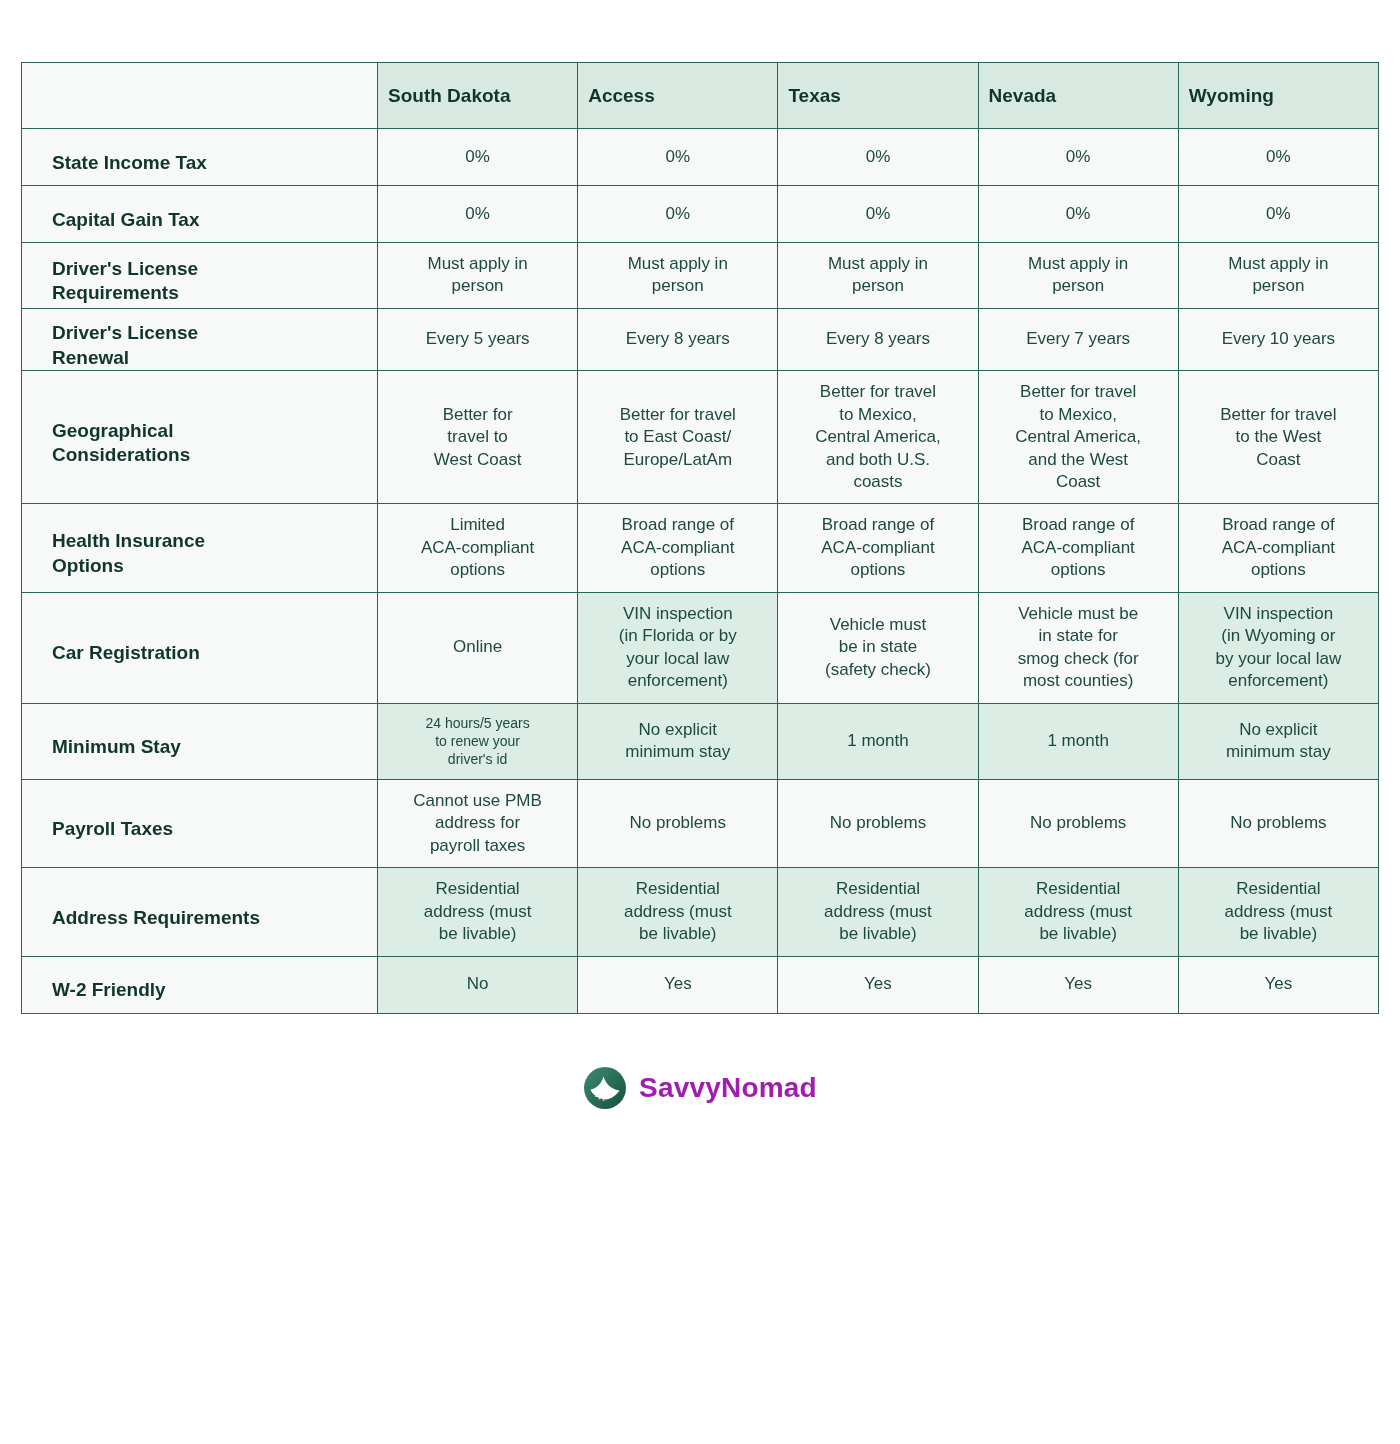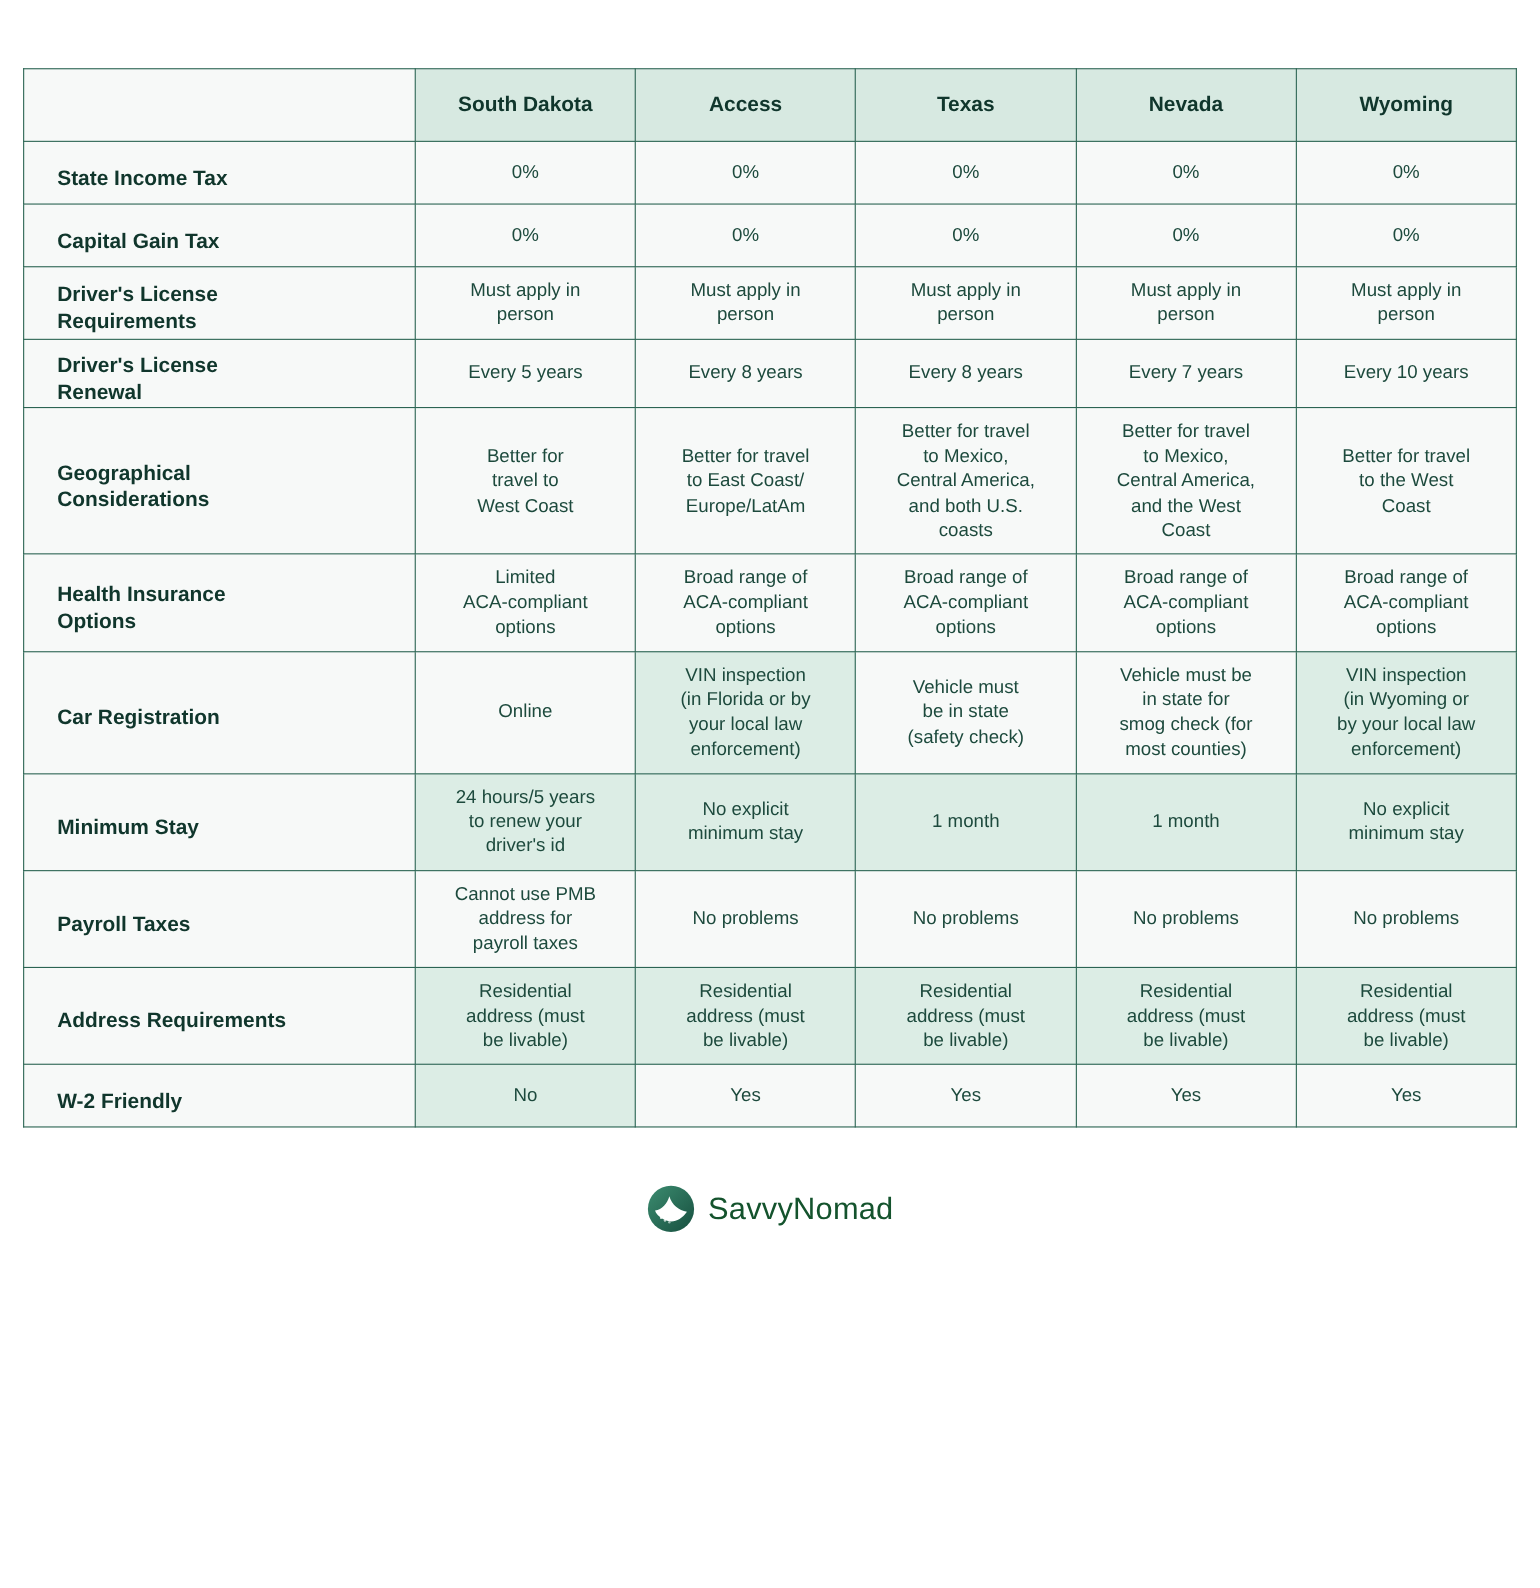--- a/index.html
+++ b/index.html
@@ -26,21 +26,21 @@
     table-layout:fixed;
     background:var(--cell-bg);
   }
   col.label-col{width:356px;}
   th,td{border:1px solid var(--border);}
   thead th{
     background:var(--header-bg);
     font-size:19px;font-weight:bold;
     height:66px;padding:8px 10px;
     color:var(--text-dark);
-    text-align:center;
+    text-align:left;
   }
   thead th.corner{background:var(--cell-bg);}
   tbody th{
     text-align:left;
     padding:12px 20px 0 30px;
     font-size:19px;font-weight:bold;
     height:57px;line-height:1.3;
     color:var(--text-dark);
     white-space:pre-line;
     background:var(--cell-bg);
@@ -48,28 +48,28 @@
   tbody td{
     text-align:center;
     font-size:17px;font-weight:400;
     padding:10px 12px;
     height:57px;line-height:1.32;
     color:var(--text-cell);
     white-space:pre-line;
     background:var(--cell-bg);
   }
   tbody td.hl{background:var(--highlight-bg);}
-  tbody td.small{font-size:17px;}
+  tbody td.small{font-size:14px;}
   .footer{
     display:flex;justify-content:center;align-items:center;
     gap:12px;margin-top:52px;
   }
   .brand{
-    font-size:28px;font-weight:normal;
-    color:#14532d;letter-spacing:0.2px;
+    font-size:28px;font-weight:bold;
+    color:#a21caf;letter-spacing:0.2px;
   }
 </style>
 </head>
 <body>
 
 <div class="table-wrap">
   <table>
     <colgroup>
       <col class="label-col">
       <col>

